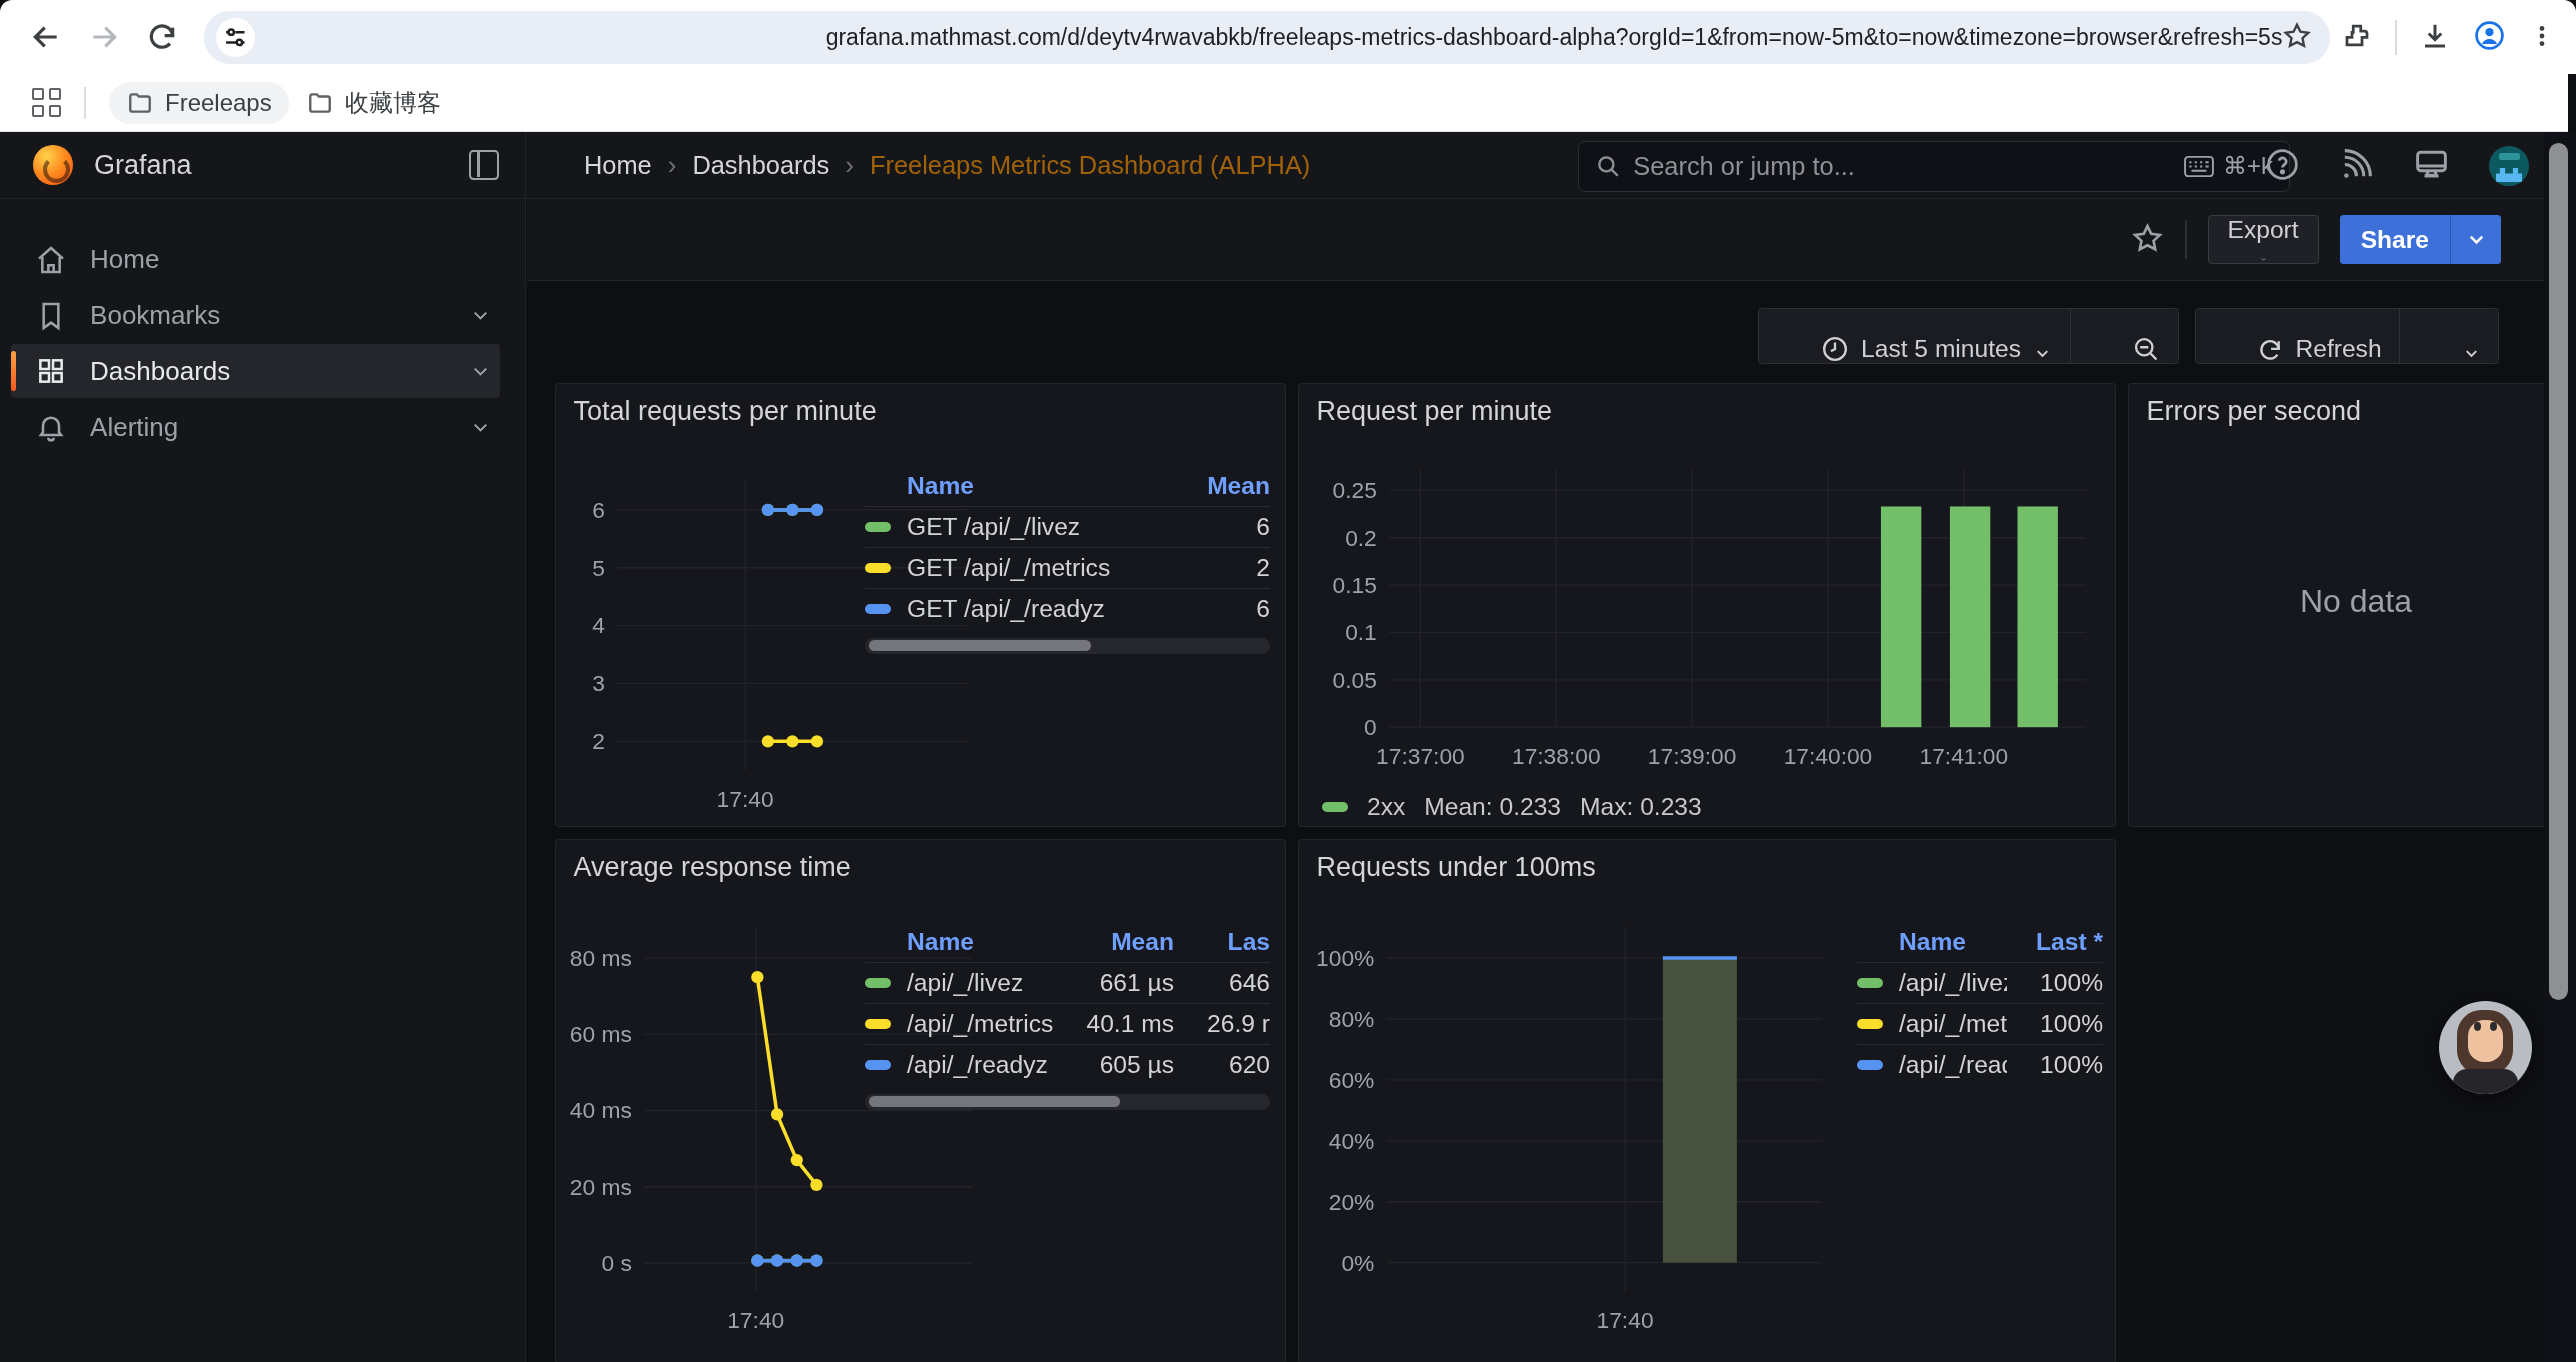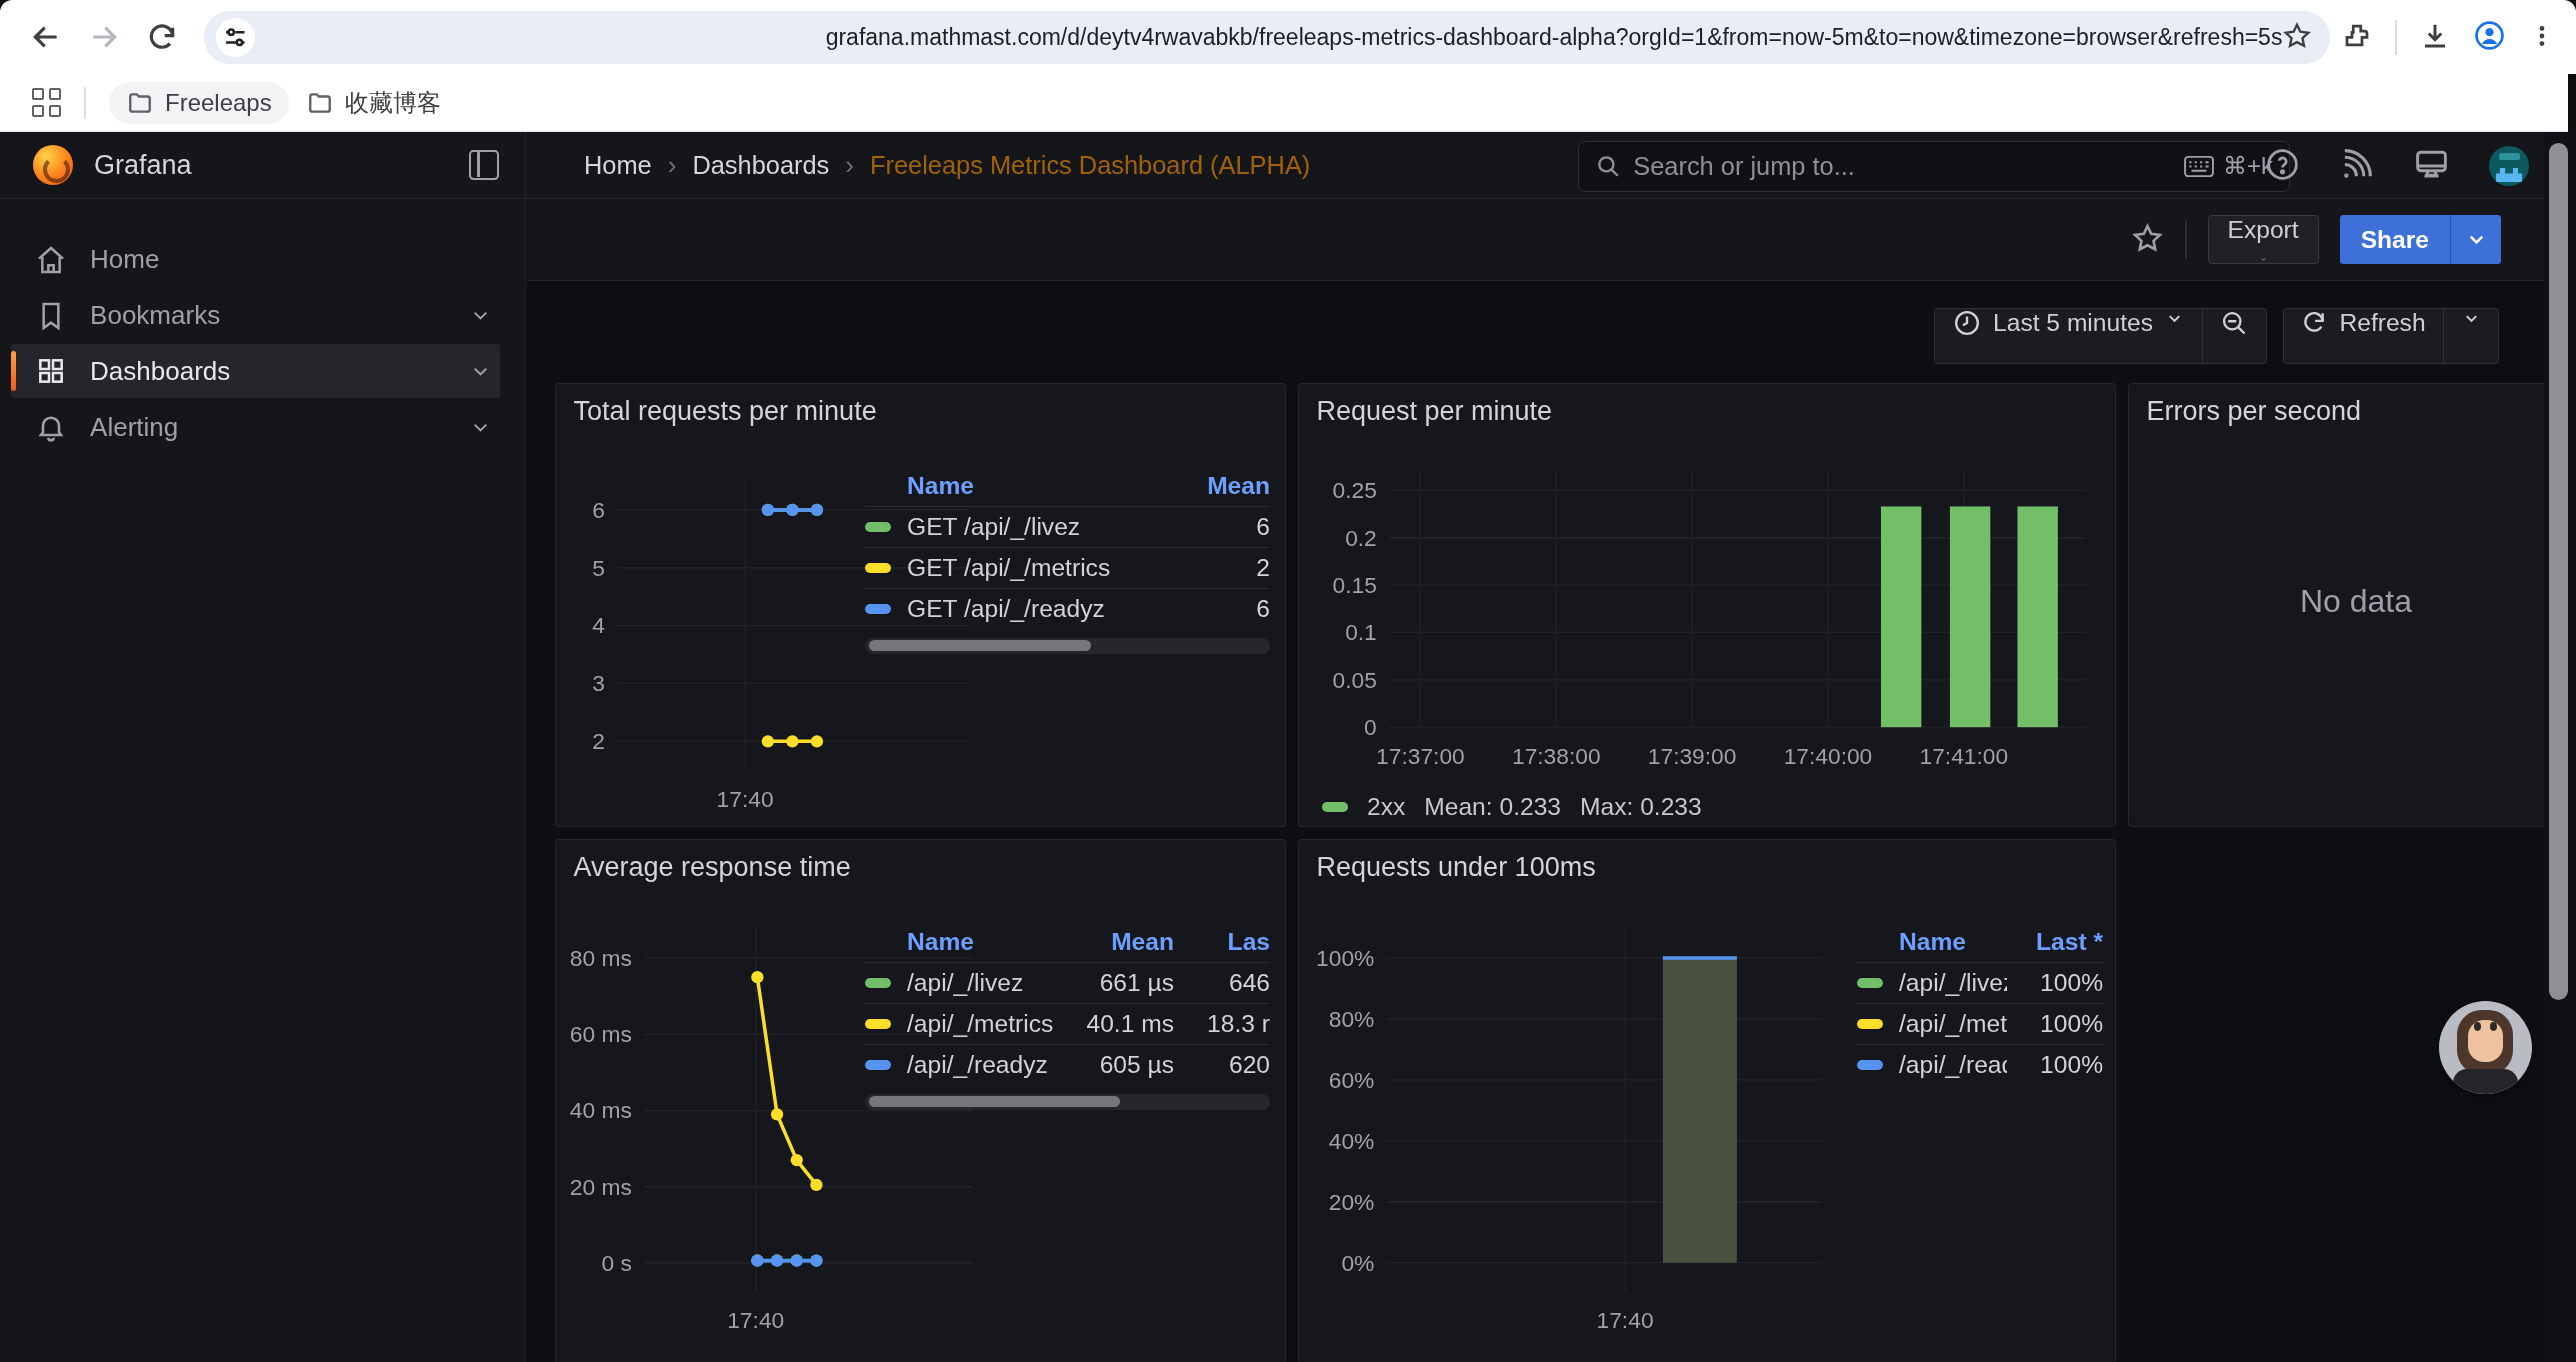--- a/index.html
+++ b/index.html
@@ -66,21 +66,21 @@
   .share-group { display:flex; height:49px; border-radius:3.5px; overflow:hidden; }
   .share-main { background:#3d71d9; color:#ffffff; font-weight:bold; font-size:24.6px; display:flex;
                 align-items:center; padding:0 21px; }
   .share-chev { background:#3d71d9; width:51px; display:flex; align-items:center; justify-content:center;
                 border-left:1.8px solid #2a56b0; }
 
   
   .gf-canvas { position:absolute; left:527px; top:282px; width:2049px; height:1080px; background:#0e0f13; }
   .timebar { position:absolute; right:77px; top:26px; display:flex; gap:16px; }
   .tb-group { display:flex; height:56px; background:#1b1c21; border:0.9px solid #2f3036; border-radius:3.5px; }
-  .tb-seg { display:flex; align-items:flex-start; gap:12.3px; padding:0 17.5px; font-size:24.6px; color:#cfd0d5; }
+  .tb-seg { display:flex; align-items:flex-end; gap:12.3px; padding:0 17.5px; font-size:24.6px; color:#cfd0d5;margin-left:44px; }
   .tb-split { width:0.9px; background:#2f3036; }
 
   
   .panel { position:absolute; background:#16171c; border:0.9px solid #26272e; border-radius:3.5px; overflow:hidden; }
   .panel-title { position:absolute; left:17.5px; top:12.3px; font-size:27px; font-weight:500; color:#d4d5d9;
                  white-space:nowrap; }
   .nodata { position:absolute; left:0; right:0; top:45%; text-align:center; font-size:32px; color:#9da0a6; }
   svg text { font-family:"Liberation Sans", sans-serif; }
 
   
@@ -507,21 +507,21 @@
         <div class="lgd-row">
           <span class="pill" style="background:#73bf69"></span>
           <span class="lgd-name">/api/_/livez</span>
           <span class="lgd-val" style="width:114px">661 µs</span>
           <span class="lgd-val" style="width:96px">646</span>
         </div>
         <div class="lgd-row">
           <span class="pill" style="background:#fade2a"></span>
           <span class="lgd-name">/api/_/metrics</span>
           <span class="lgd-val" style="width:114px">40.1 ms</span>
-          <span class="lgd-val" style="width:96px">18.3 r</span>
+          <span class="lgd-val" style="width:96px">26.9 r</span>
         </div>
         <div class="lgd-row">
           <span class="pill" style="background:#5794f2"></span>
           <span class="lgd-name">/api/_/readyz</span>
           <span class="lgd-val" style="width:114px">605 µs</span>
           <span class="lgd-val" style="width:96px">620</span>
         </div>
       </div>
       <div class="lgd-scroll">
         <div class="thumb" style="width:62%"></div>

